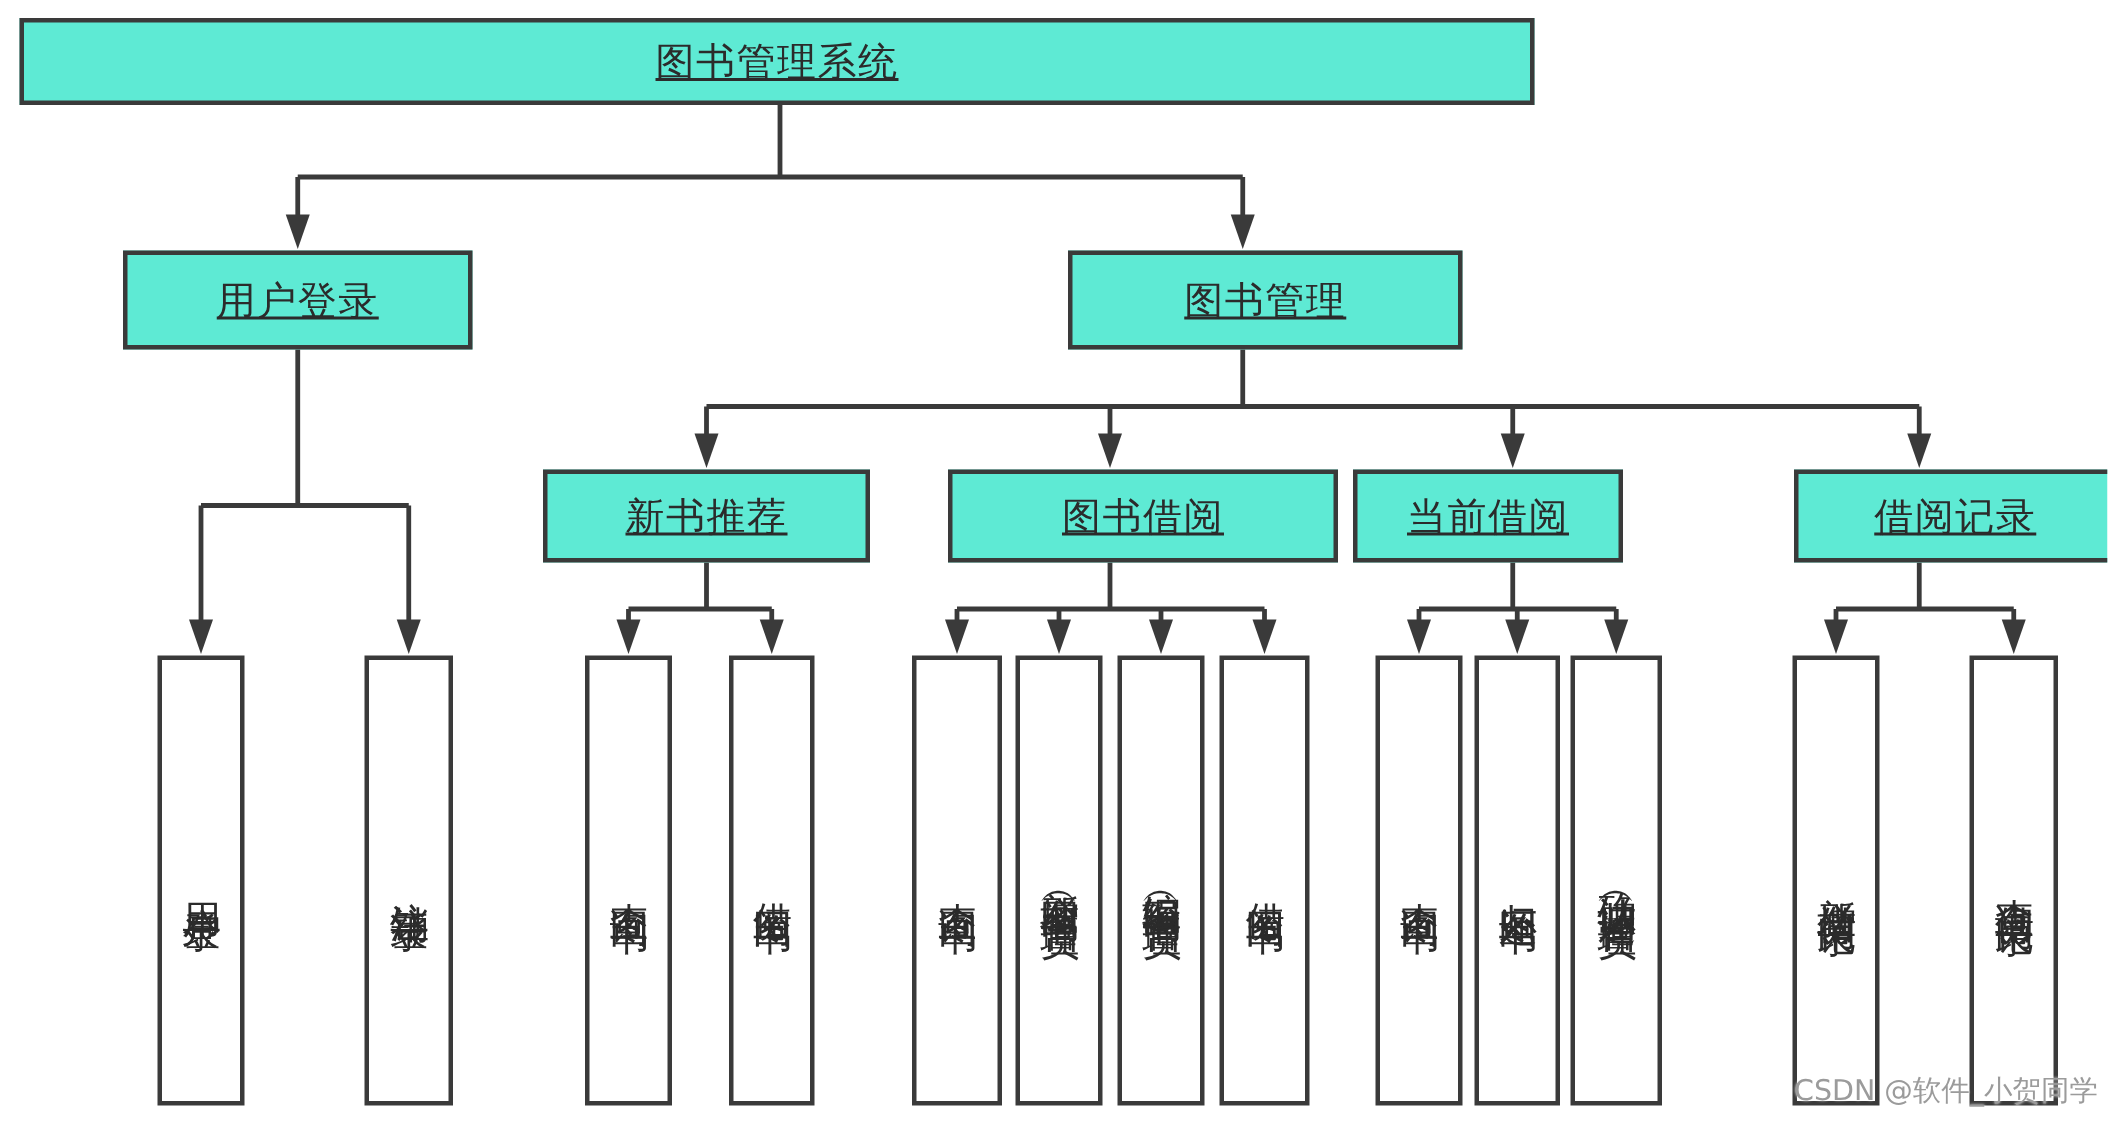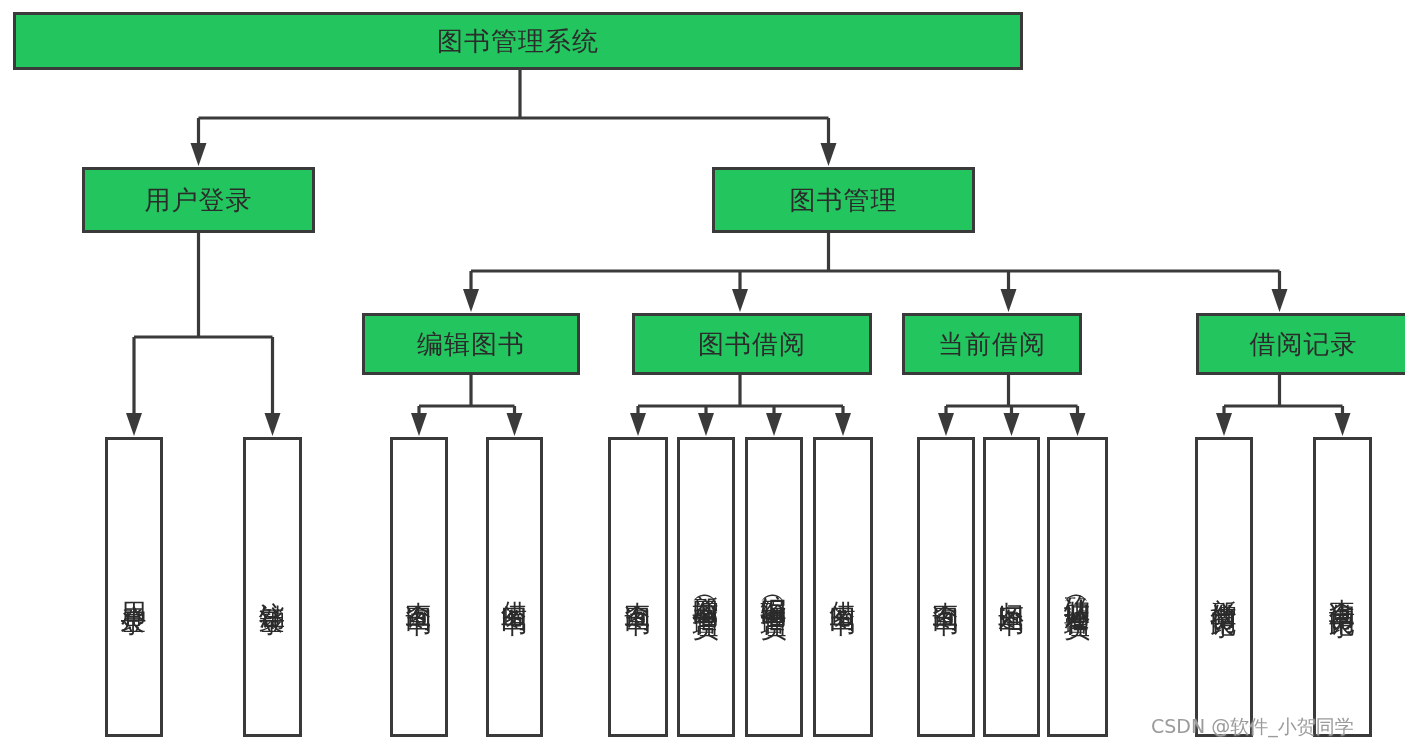--- a/index.html
+++ b/index.html
@@ -14,38 +14,38 @@
     width:1405px;height:747px;
     background:var(--bg);
     font-family:"DejaVu Sans","Liberation Sans",sans-serif;
     overflow:hidden;
   }
   svg.connectors{position:absolute;left:0;top:0;z-index:1;}
   .cline{fill:none;stroke:var(--line);stroke-width:3.2;}
   .ahead{fill:var(--line);stroke:none;}
   .hbox{
     position:absolute;box-sizing:border-box;
-    border:3px solid var(--line);background:#22c55e;
+    border:3px solid var(--line);background:#5eead4;
     display:flex;align-items:center;justify-content:center;
     font-size:26px;letter-spacing:1px;color:var(--text);
-    z-index:2;white-space:nowrap;
+    z-index:2;white-space:nowrap;text-decoration:underline;
   }
   .vbox{
     position:absolute;box-sizing:border-box;
     border:3px solid var(--line);background:#fff;
     display:flex;align-items:center;justify-content:center;
     z-index:2;
   }
   .vtext{
     writing-mode:vertical-rl;text-orientation:mixed;
     font-size:26px;letter-spacing:3px;line-height:1;
     color:var(--text);
   }
   .watermark{
-    position:absolute;left:1151px;top:714px;z-index:3;
+    position:absolute;left:1196px;top:714px;z-index:3;
     font-size:19px;color:var(--wm);white-space:nowrap;
     text-shadow:0 0 2px #fff;
   }
 </style>
 </head>
 <body>
 
 <div class="canvas">
 
   <svg class="connectors" width="1405" height="747" viewBox="0 0 1405 747">
@@ -85,22 +85,22 @@
       <polygon class="ahead" points="1216,413 1232,413 1224,436"></polygon>
       <polygon class="ahead" points="1334.5,413 1350.5,413 1342.5,436"></polygon>
     </g>
   </svg>
 
   <div class="hbox" style="left:13px;top:12px;width:1010px;height:58px">图书管理系统</div>
 
   <div class="hbox" style="left:82px;top:167px;width:233px;height:66px">用户登录</div>
   <div class="hbox" style="left:712px;top:167px;width:263px;height:66px">图书管理</div>
 
-  <div class="hbox" style="left:362px;top:313px;width:218px;height:62px">编辑图书</div>
-  <div class="hbox" style="left:632px;top:313px;width:240px;height:62px">图书借阅</div>
+  <div class="hbox" style="left:362px;top:313px;width:218px;height:62px">新书推荐</div>
+  <div class="hbox" style="left:632px;top:313px;width:260px;height:62px">图书借阅</div>
   <div class="hbox" style="left:902px;top:313px;width:180px;height:62px">当前借阅</div>
   <div class="hbox" style="left:1196px;top:313px;width:215px;height:62px">借阅记录</div>
 
   <div class="vbox" style="left:105px;top:437px;width:58px;height:300px">
     <span class="vtext">用户登录</span>
   </div>
   <div class="vbox" style="left:243px;top:437px;width:59px;height:300px">
     <span class="vtext">注销登录</span>
   </div>
 

